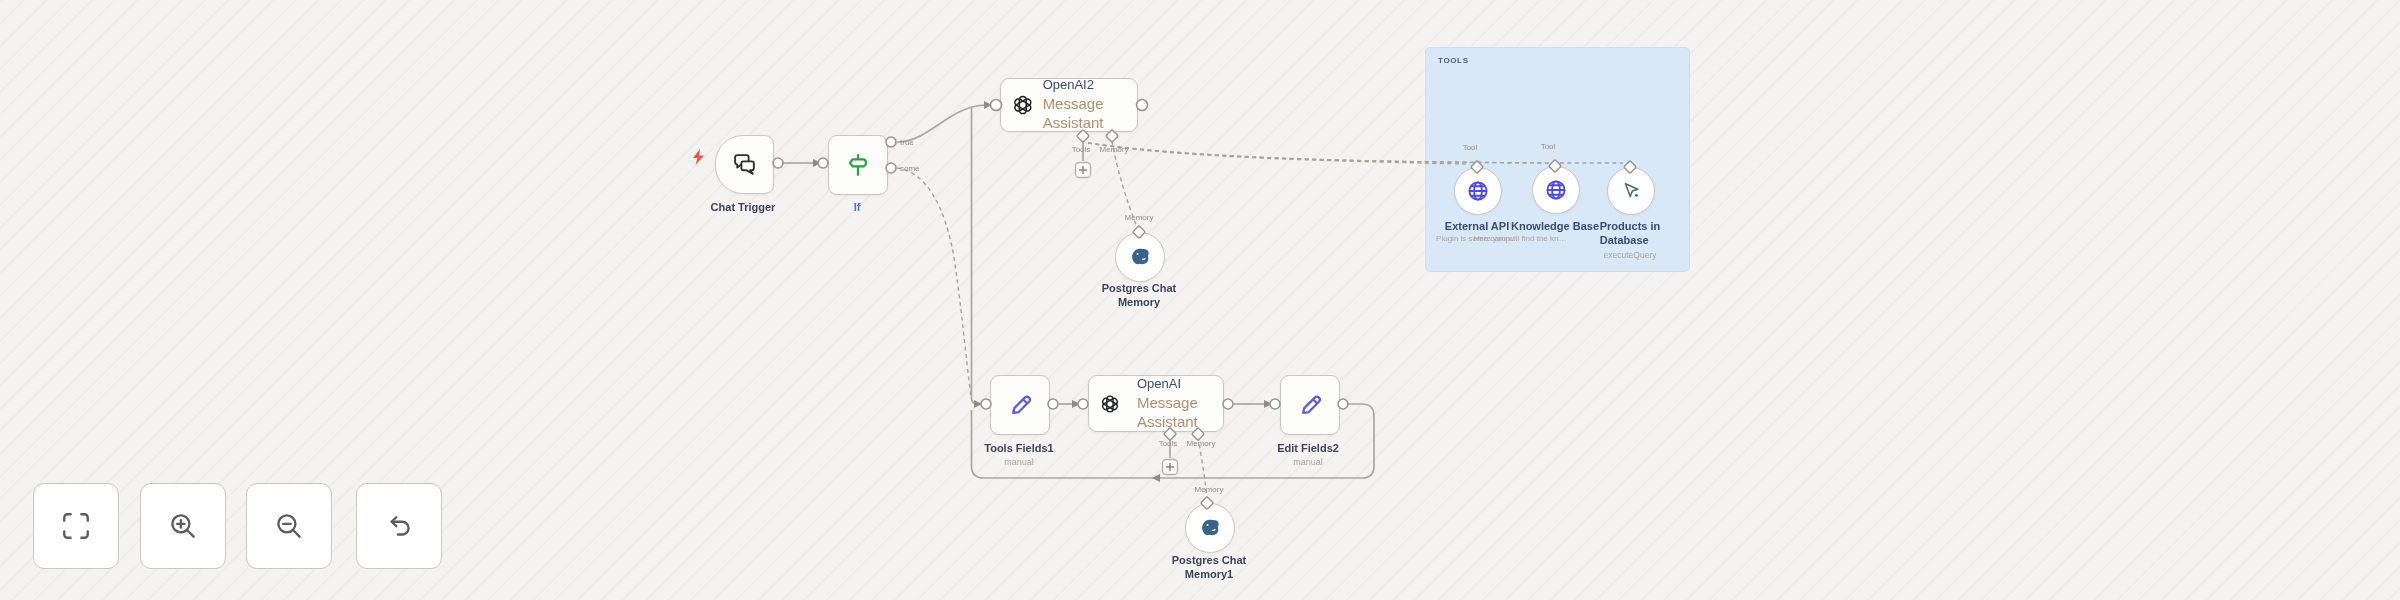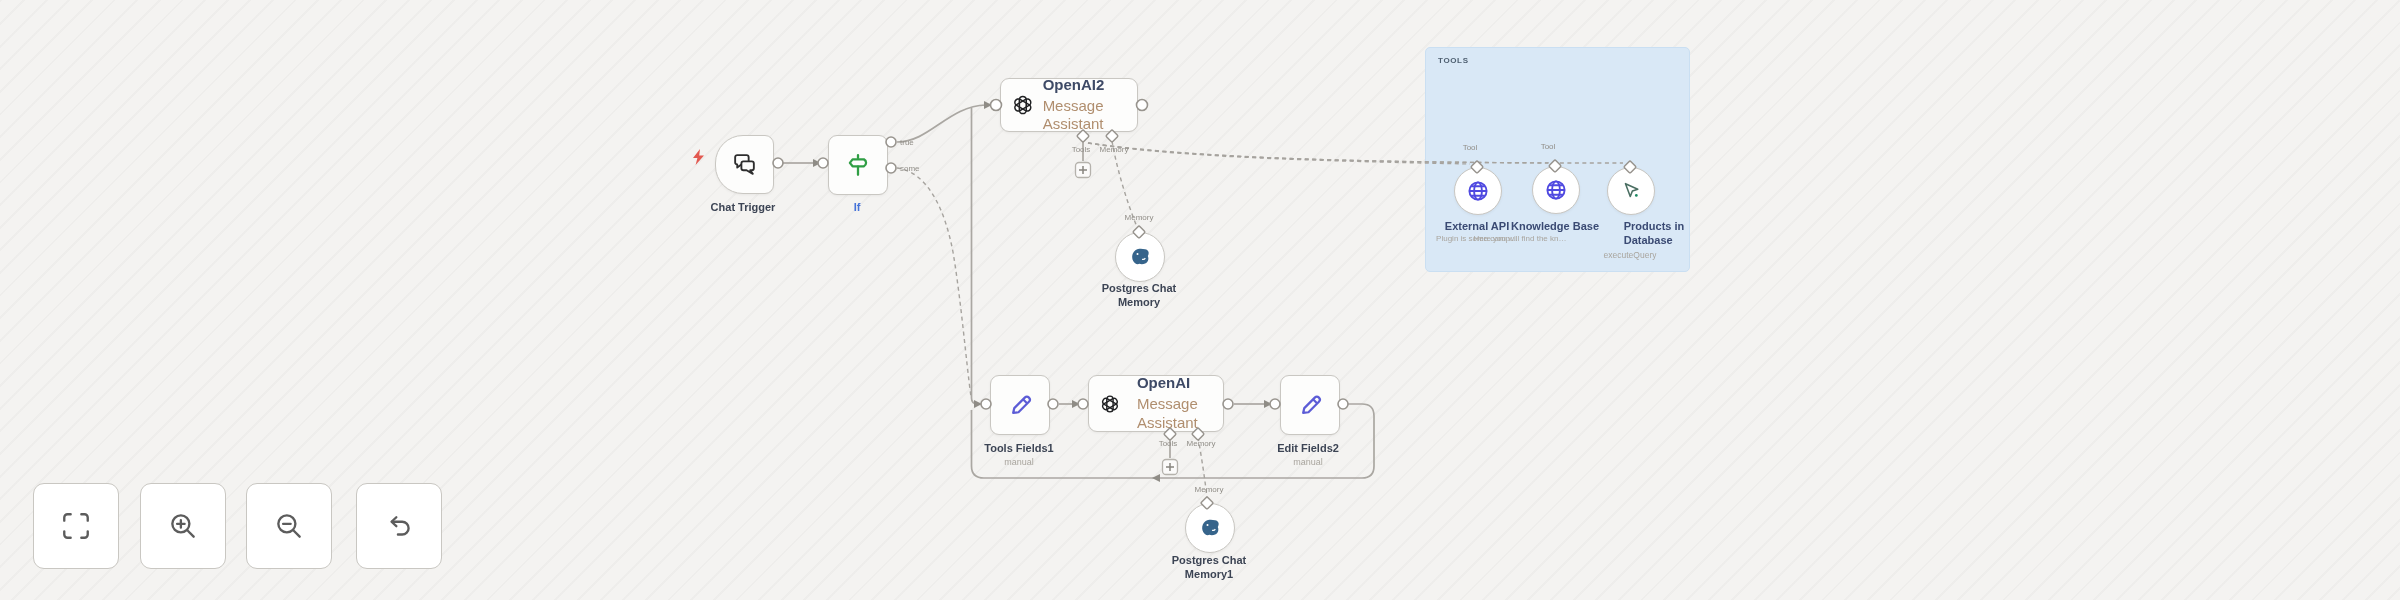--- a/index.html
+++ b/index.html
@@ -20,21 +20,21 @@
   .sticky-title{position:absolute;left:12px;top:8px;font-size:8px;font-weight:bold;
     letter-spacing:.08em;color:#4e5f70;}
   
   .node{position:absolute;background:#fdfdfc;border:1.6px solid #c9c7c2;border-radius:9px;
     box-shadow:0 1px 3px rgba(0,0,0,0.05);z-index:4;display:flex;align-items:center;justify-content:center;}
   .node.trigger{border-radius:28px 9px 9px 28px;}
   .node.wide{justify-content:flex-start;padding-left:12px;box-sizing:border-box;}
   .round-node{position:absolute;background:#fff;border:1.6px solid #c9c7c2;border-radius:50%;
     z-index:4;display:flex;align-items:center;justify-content:center;box-shadow:0 1px 3px rgba(0,0,0,0.05);}
   .titles{margin-left:10px;display:flex;flex-direction:column;line-height:1.25;}
-  .node-title{font-size:15px;font-weight:bold;color:#3e4a66;}
+  .node-title{font-size:13px;font-weight:normal;color:#3e4a66;}
   .node-sub{font-size:15px;color:#b08e6e;margin-top:2px;}
   
   .lbl{position:absolute;z-index:6;font-size:11px;font-weight:bold;color:#3c4454;
     transform:translateX(-50%);white-space:nowrap;text-align:center;}
   .lbl.blue{color:#4673d9;}
   .lbl .s{display:block;font-weight:normal;font-size:9px;color:#a9a59e;margin-top:3px;}
   .toolname{position:absolute;z-index:6;font-size:11px;font-weight:bold;color:#3a4a73;
     transform:translateX(-50%);white-space:nowrap;text-align:left;line-height:1.3;}
   .tooldesc{position:absolute;z-index:6;font-size:8px;color:#a9a59e;transform:translateX(-50%);
     white-space:nowrap;overflow:hidden;text-overflow:ellipsis;max-width:96px;text-align:center;}
@@ -158,21 +158,21 @@
   </div>
   <div class="toolname" style="left:1555px;top:219px;">Knowledge Base</div>
   <div class="tooldesc" style="left:1520px;top:234px;">Here you will find the kn…</div>
 
   <div class="round-node" style="left:1607px;top:167px;width:46px;height:46px;">
     <svg width="22" height="22" viewBox="0 0 24 24">
       <path d="M6,4 l5.2,14 2.3,-5.9 5.9,-2.1 z" fill="none" stroke="#4a6e62" stroke-width="1.7" stroke-linejoin="round"></path>
       <circle cx="17.8" cy="16.8" r="1.5" fill="#1d8a63"></circle>
     </svg>
   </div>
-  <div class="toolname" style="left:1630px;top:219px;margin-left:24px;">
+  <div class="toolname" style="left:1630px;top:219px;">
     <span>Products in</span><br>
     <span>Database</span>
   </div>
   <div class="tooldesc" style="left:1630px;top:250px;font-size:8.5px;">executeQuery</div>
 
   <div class="node" style="left:990px;top:375px;width:58px;height:58px;">
     <svg width="27" height="27" viewBox="0 0 24 24">
       <path d="M5.5,18.5 l1,-4.2 L15.8,5 a2.6,2.6 0 0 1 3.7,3.7 L10.2,18 l-4.7,0.5 z M14.3,6.5 l3.7,3.7" fill="none" stroke="#5c5cd6" stroke-width="2" stroke-linejoin="round"></path>
     </svg>
   </div>

